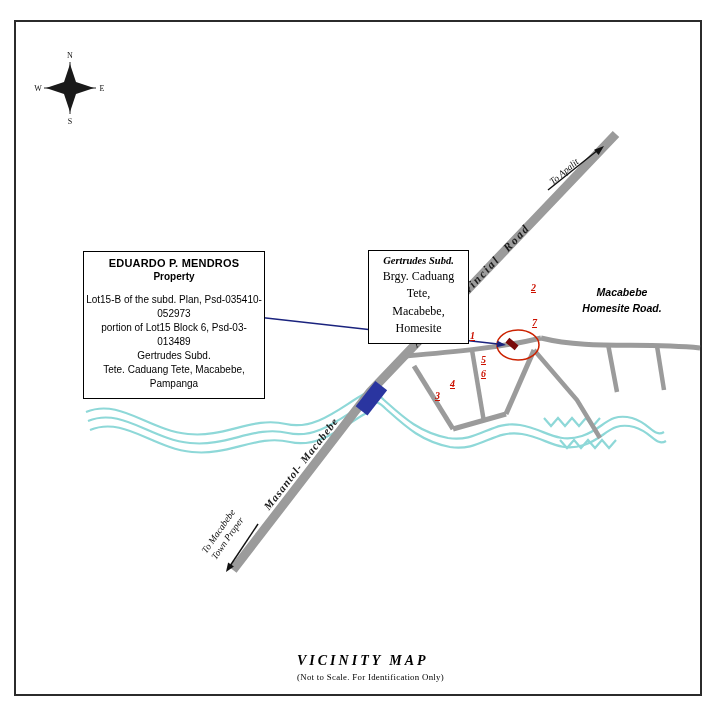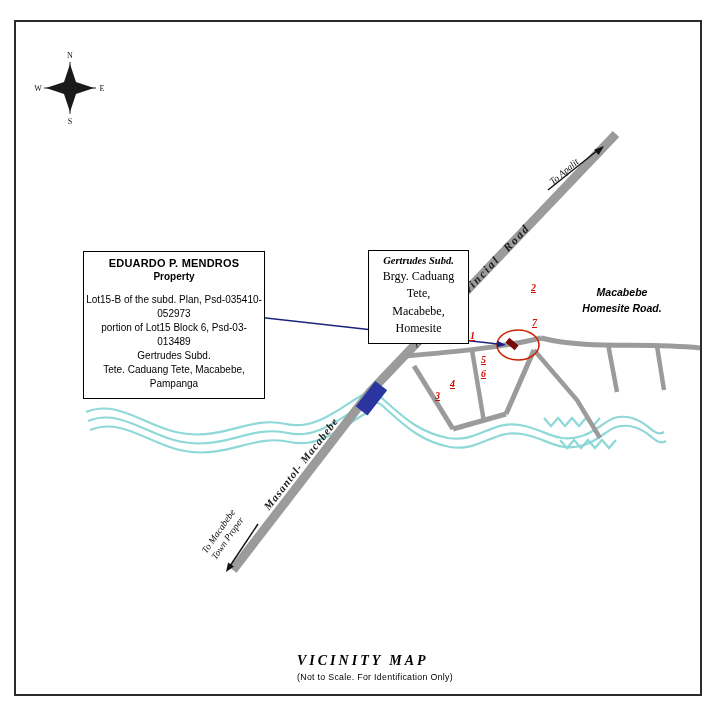--- a/index.html
+++ b/index.html
@@ -39,21 +39,21 @@
   .lot-pos-3{left:435px;top:390px;}
   .lot-pos-4{left:450px;top:378px;}
   .lot-pos-5{left:481px;top:354px;}
   .lot-pos-6{left:481px;top:368px;}
   .lot-pos-7{left:532px;top:317px;}
 
   
   .map-title-block{position:absolute;left:297px;top:633px;width:282px;text-align:left;z-index:2;margin-top:20px;}
   .map-title{font-family:"Liberation Serif",serif;font-style:italic;font-weight:bold;
              font-size:14px;letter-spacing:3px;}
-  .map-subtitle{font-family:Liberation Sans, sans-serif;font-size:8.8px;margin-top:3px;
+  .map-subtitle{font-family:Liberation Serif, serif;font-size:8.8px;margin-top:3px;
                 letter-spacing:.3px;}
 
   
   .svg-road-label{font-family:"Liberation Serif",serif;font-style:italic;font-weight:bold;
                   font-size:11.5px;letter-spacing:2px;word-spacing:6px;fill:#1a1a1a;}
   .svg-road-label-sm{font-family:"Liberation Serif",serif;font-style:italic;font-weight:bold;
                      font-size:11px;letter-spacing:1px;fill:#1a1a1a;}
   .svg-dir-label{font-family:"Liberation Serif",serif;font-style:italic;
                  font-size:9.5px;fill:#111;}
   .svg-compass-letter{font-family:"Liberation Serif",serif;font-size:8px;fill:#111;}

